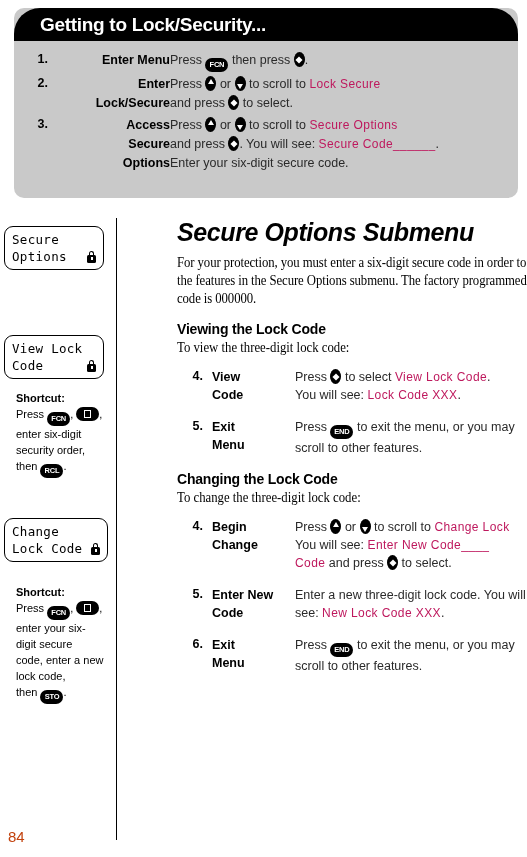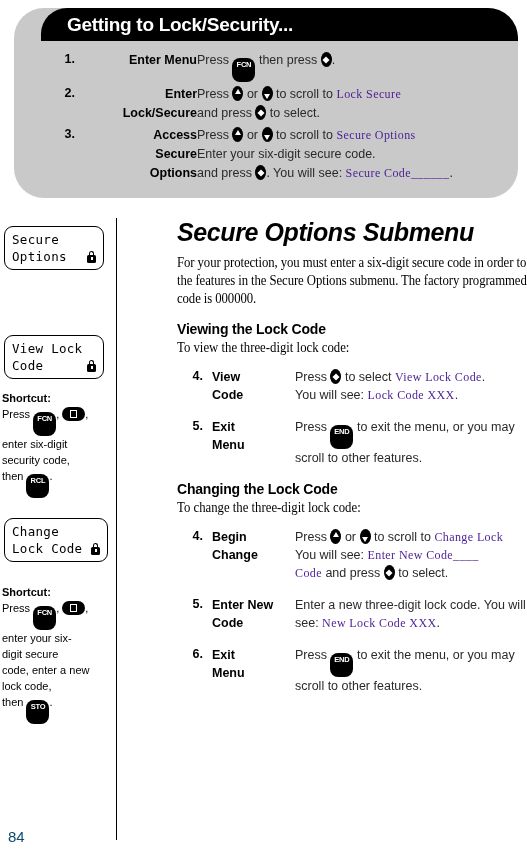--- a/index.html
+++ b/index.html
@@ -13,23 +13,22 @@
     font-family: "Liberation Sans", sans-serif;
     overflow: hidden;
   }
 
   
   .callout {
     position: absolute;
     left: 14px; top: 8px;
     width: 504px; height: 190px;
     background: #c9c9c9;
-    border-radius: 30px;
+    border-radius: 10px;
     overflow: hidden;
-    padding-left: 27px;
   }
   .callout-header {
     background: #000000;
     height: 33px;
     border-top-left-radius: 26px;
     border-top-right-radius: 26px;
     display: flex;
     align-items: center;
   }
   .callout-title {
@@ -80,21 +79,21 @@
     display: inline-block;
     background: #000;
     color: #fff;
     border-radius: 50%;
     font-weight: bold;
     text-align: center;
     vertical-align: -3px;
     font-family: "Liberation Sans", sans-serif;
   }
   .key-wide {
-    width: 23px; height: 24px;
+    width: 23px; height: 14px;
     line-height: 14px;
     font-size: 7.5px;
     border-radius: 8px;
     letter-spacing: -0.2px;
   }
   .key-round {
     width: 11px; height: 15px;
     line-height: 15px;
     font-size: 9px;
     border-radius: 50%;
@@ -136,24 +135,24 @@
   .key-round .diamond {
     position: absolute;
     left: 50%; top: 50%;
     transform: translate(-50%,-50%) rotate(45deg);
     width: 5px; height: 5px;
     background: #fff;
   }
 
   
   .lcd-text {
-    font-family: Liberation Serif, serif;
+    font-family: Liberation Sans, sans-serif;
     font-size: 12px;
     letter-spacing: 0.4px;
-    color: #4c1d95;
+    color: #be185d;
   }
 
   
   .divider {
     position: absolute;
     left: 116px; top: 218px;
     width: 1px; height: 622px;
     background: #000;
   }
 
@@ -210,21 +209,21 @@
     background: #fff;
     z-index: 2;
   }
 
   .shortcut {
     position: absolute;
     width: 112px;
     font-size: 11px;
     line-height: 16px;
     color: #000;
-    padding-left: 2px;
+    padding-left: 16px;
   }
   .shortcut .sc-title {
     font-weight: bold;
     font-size: 11px;
   }
   .shortcut .sc-body span.kline { display: block; }
 
   
   .main {
     position: absolute;
@@ -300,21 +299,21 @@
     line-height: 18px;
   }
   .mstep-desc div { white-space: nowrap; }
 
   
   .page-num {
     position: absolute;
     left: 8px; top: 828px;
     font-family: "Liberation Sans", sans-serif;
     font-size: 15px;
-    color: #0c4a6e;
+    color: #c2410c;
   }
 </style>
 </head>
 <body>
 
 <div class="callout">
   <div class="callout-header">
     <span class="callout-title">Getting to Lock/Security...</span>
   </div>
   <div class="steps-table" id="callout-steps">
@@ -340,22 +339,22 @@
       </div>
       <div class="step-row">
         <div class="step-num">3.</div>
         <div class="step-name">
           <div>Access</div>
           <div>Secure</div>
           <div>Options</div>
         </div>
         <div class="step-desc">
           <div><span>Press </span><span class="key key-round"><span class="tri-up"></span></span><span> or </span><span class="key key-round"><span class="tri-down"></span></span><span> to scroll to </span><span class="lcd-text">Secure Options</span></div>
+          <div><span>and press </span><span class="key key-round"><span class="diamond"></span></span><span>. You will see: </span><span class="lcd-text">Secure Code______</span><span>.</span></div>
           <div><span>Enter your six-digit secure code.</span></div>
-          <div><span>and press </span><span class="key key-round"><span class="diamond"></span></span><span>. You will see: </span><span class="lcd-text">Secure Code______</span><span>.</span></div>
         </div>
       </div>
     </div>
 </div>
 
 <div class="divider"></div>
 
 <div class="sidebar" id="sidebar">
     <div class="lcd-box" style="left: 4px; top: 8px; width: 100px;">
       <div class="lcd-line">
@@ -394,21 +393,21 @@
           <span class="body"></span>
           <span class="keyhole"></span>
         </span>
       </div>
     </div>
     <div class="shortcut" style="top: 172px;">
       <div class="sc-title">Shortcut:</div>
       <div class="sc-body">
         <span class="kline"><span>Press </span><span class="key key-wide">FCN</span><span>, </span><span class="key key-zero"><span class="zbox"></span></span><span>,</span></span>
         <span class="kline"><span>enter six-digit</span></span>
-        <span class="kline"><span>security code,</span></span>
+        <span class="kline"><span>security order,</span></span>
         <span class="kline"><span>then </span><span class="key key-wide">RCL</span><span>.</span></span>
       </div>
     </div>
     <div class="shortcut" style="top: 366px;">
       <div class="sc-title">Shortcut:</div>
       <div class="sc-body">
         <span class="kline"><span>Press </span><span class="key key-wide">FCN</span><span>, </span><span class="key key-zero"><span class="zbox"></span></span><span>,</span></span>
         <span class="kline"><span>enter your six-</span></span>
         <span class="kline"><span>digit secure</span></span>
         <span class="kline"><span>code, enter a new</span></span>

